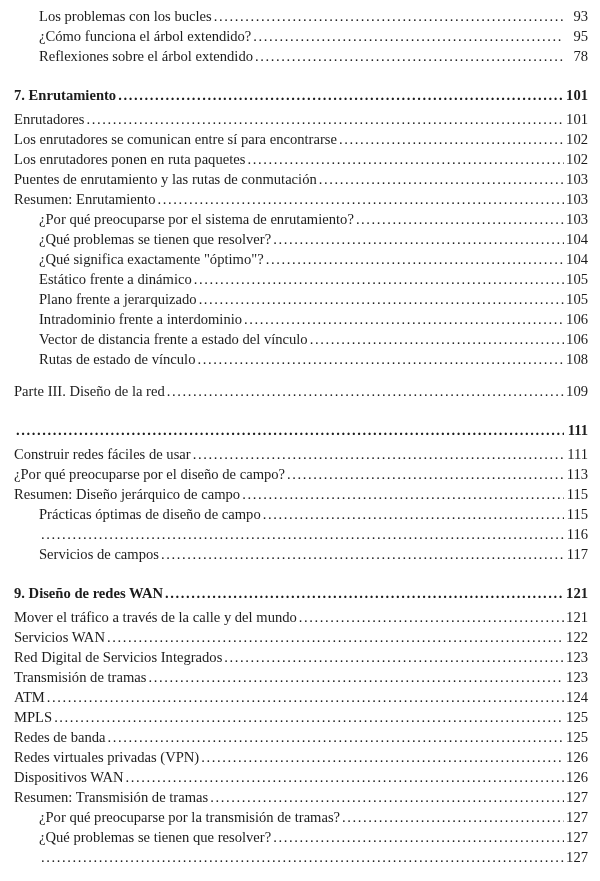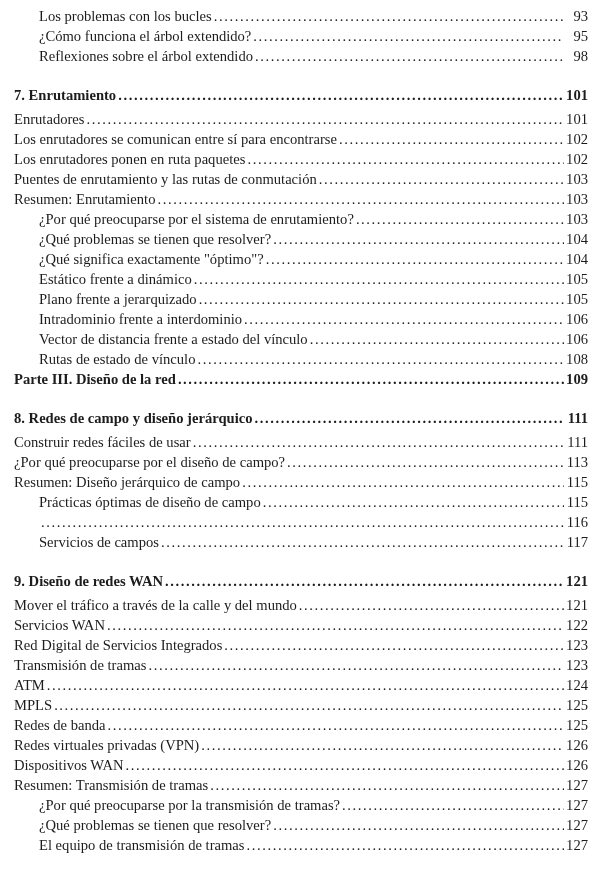--- a/index.html
+++ b/index.html
@@ -20,21 +20,22 @@
     white-space: nowrap;
   }
   .toc-row.level-2 { padding-left: 25px; justify-content: flex-end; }
   .toc-row.chapter {
     font-weight: bold;
     margin-top: 19px;
     margin-bottom: 4px;
     align-items: center;
   }
   .toc-row.part {
-    font-weight: bold;
+    font-weight: normal;
+    margin-top: 12px;
     margin-bottom: 12px;
   }
   .toc-label { flex: 0 0 auto; }
   .toc-leader {
     flex: 1 1 auto;
     overflow: hidden;
     padding: 0 3px 0 2px;
     height: 20px;
   }
   .toc-leader::after {
@@ -60,21 +61,21 @@
 
   <div class="toc-row level-2">
     <span class="toc-label">¿Cómo funciona el árbol extendido?</span>
     <span class="toc-leader"></span>
     <span class="toc-page">95</span>
   </div>
 
   <div class="toc-row level-2">
     <span class="toc-label">Reflexiones sobre el árbol extendido</span>
     <span class="toc-leader"></span>
-    <span class="toc-page">98</span>
+    <span class="toc-page">78</span>
   </div>
 
   <div class="toc-row level-1 chapter">
     <span class="toc-label">7. Enrutamiento</span>
     <span class="toc-leader"></span>
     <span class="toc-page">101</span>
   </div>
 
   <div class="toc-row level-1">
     <span class="toc-label">Enrutadores</span>
@@ -154,21 +155,20 @@
     <span class="toc-page">108</span>
   </div>
 
   <div class="toc-row level-1 part">
     <span class="toc-label">Parte III. Diseño de la red</span>
     <span class="toc-leader"></span>
     <span class="toc-page">109</span>
   </div>
 
   <div class="toc-row level-1 chapter">
-    <span class="toc-label">8. Redes de campo y diseño jerárquico</span>
     <span class="toc-leader"></span>
     <span class="toc-page">111</span>
   </div>
 
   <div class="toc-row level-1">
     <span class="toc-label">Construir redes fáciles de usar</span>
     <span class="toc-leader"></span>
     <span class="toc-page">111</span>
   </div>
 
@@ -273,18 +273,17 @@
     <span class="toc-page">127</span>
   </div>
 
   <div class="toc-row level-2">
     <span class="toc-label">¿Qué problemas se tienen que resolver?</span>
     <span class="toc-leader"></span>
     <span class="toc-page">127</span>
   </div>
 
   <div class="toc-row level-2">
-    <span class="toc-label">El equipo de transmisión de tramas</span>
     <span class="toc-leader"></span>
     <span class="toc-page">127</span>
   </div>
 </section>
 </main>
 
 </body></html>

